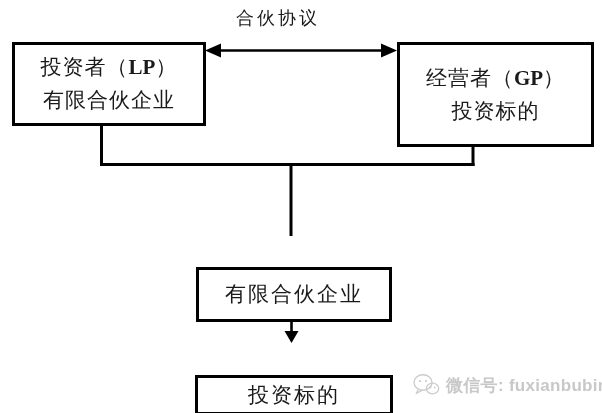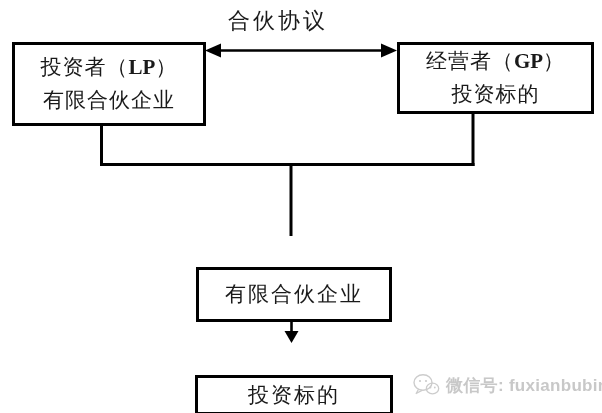--- a/index.html
+++ b/index.html
@@ -28,31 +28,31 @@
     align-items: center;
     justify-content: center;
     font-size: 21px;
     letter-spacing: 1px;
     line-height: 1.55;
     text-align: center;
     white-space: nowrap;
     margin-top: 32px;
   }
   .box-lp { left: 12px;  top: 10px;  width: 194px; height: 84px; }
-  .box-gp { left: 397px; top: 10px;  width: 197px; height: 72px; }
+  .box-gp { left: 397px; top: 10px;  width: 197px; height: 105px; }
   .box-partnership { left: 196px; top: 235px; width: 196px; height: 55px; letter-spacing: 2px; justify-content: center; }
   .box-target      { left: 195px; top: 343px; width: 198px; height: 40px; letter-spacing: 2px; }
   .abbr { font-weight: bold; letter-spacing: 0; }
   .agreement-label {
     position: absolute;
     left: 205px;
     top: 6px;
     width: 146px;
     text-align: center;
-    font-size: 22px;
+    font-size: 18px;
     letter-spacing: 3px;
     white-space: nowrap;
   }
   .watermark {
     position: absolute;
     left: 412px;
     top: 372px;
     display: flex;
     align-items: center;
     gap: 6px;

